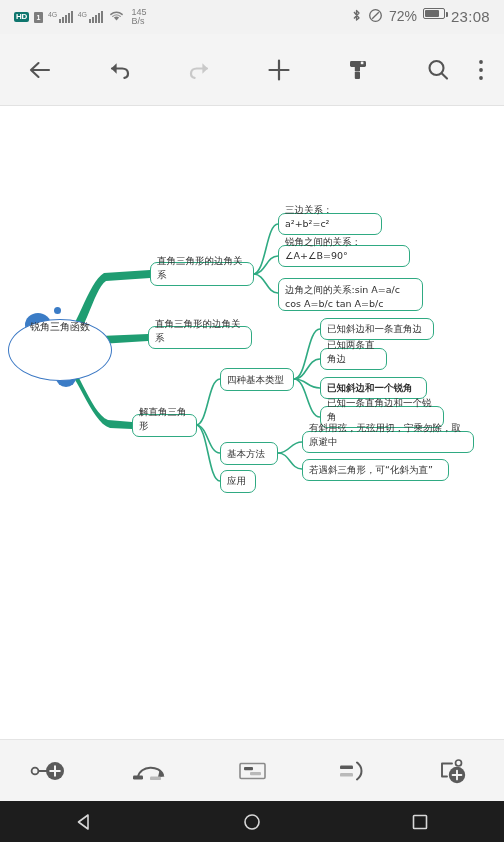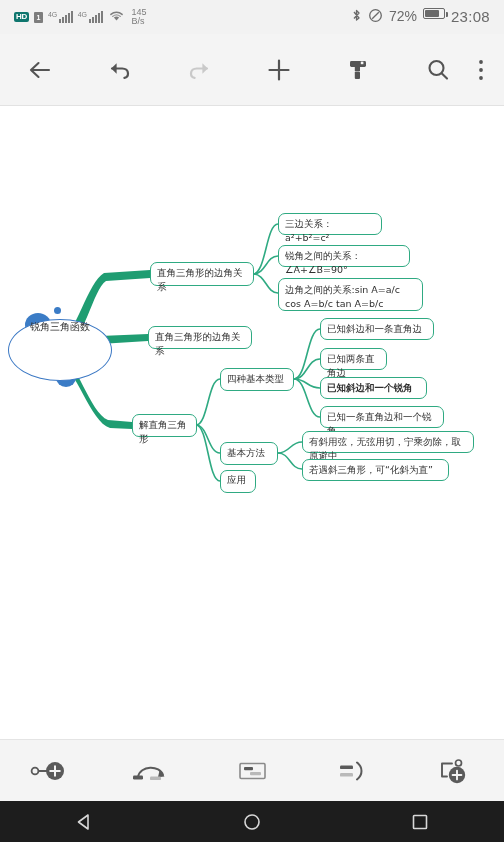--- a/index.html
+++ b/index.html
@@ -67,21 +67,21 @@
   .canvas svg{ position:absolute; left:0; top:0; }
 
   .node{
     position:absolute;
     border:1.2px solid #2faa82;
     border-radius:7px;
     background:#fff;
     color:#303030;
     font-size:9.5px;
     line-height:1.45;
-    display:flex; align-items:flex-start;
+    display:flex; align-items:flex-end;
     padding:3px 6px;
     white-space:pre-line;
     cursor:pointer;
     font-family:"DejaVu Sans","Liberation Sans",sans-serif;
   }
   .node.multiline{ align-items:flex-start; padding-top:4px; }
 
   .root-node{
     position:absolute;
     left:8px; top:212px; width:104px; height:62px;

